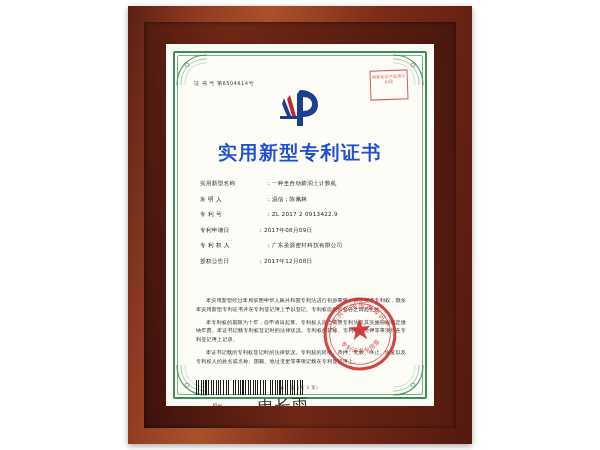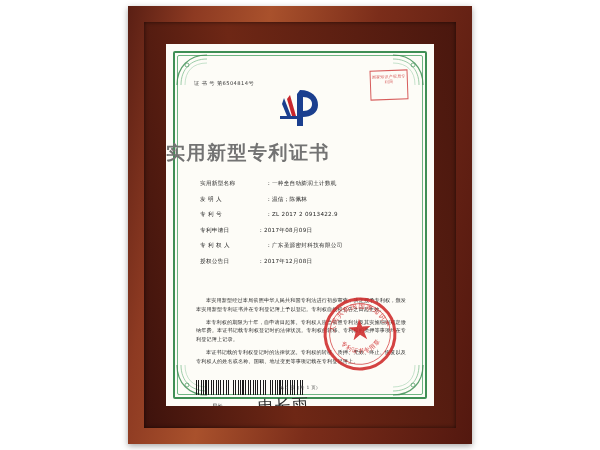--- a/index.html
+++ b/index.html
@@ -126,24 +126,25 @@
   #logo {
     width: 60px;
     height: 44px;
   }
 
   
   #cert-title {
     position: absolute;
     left: 0; right: 0;
     top: 96px;
+    text-align: center;
     font-size: 19px;
     font-weight: bold;
     letter-spacing: 1.5px;
-    color: #737373;
+    color: #1d4ed8;
     font-family: "DejaVu Serif", serif;
   }
 
   
   #fields {
     position: absolute;
     left: 34px;
     right: 30px;
     top: 136px;
   }

